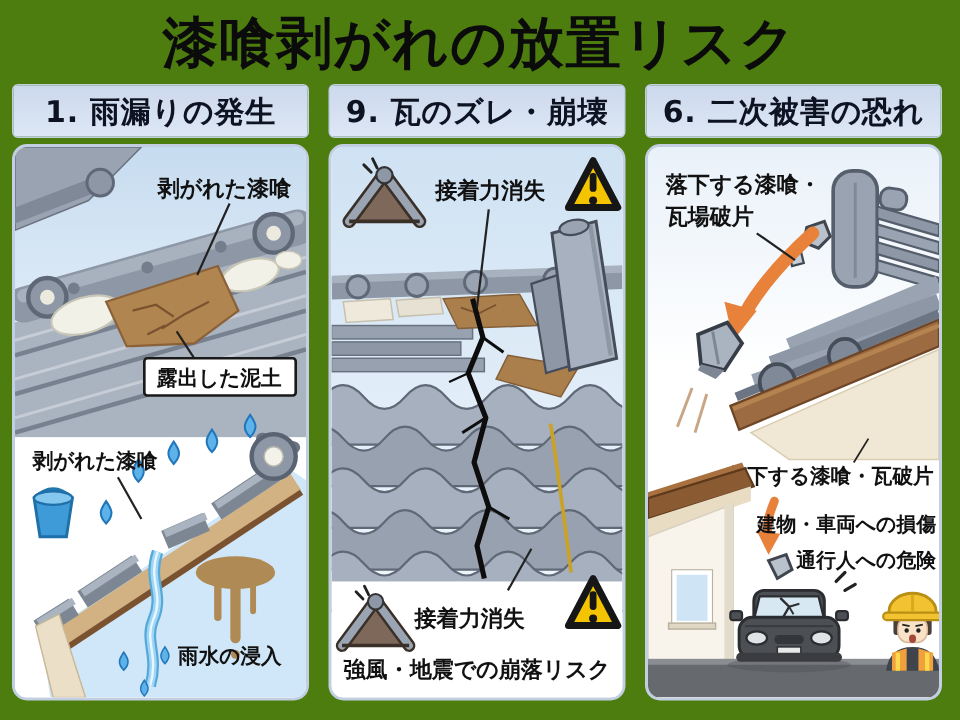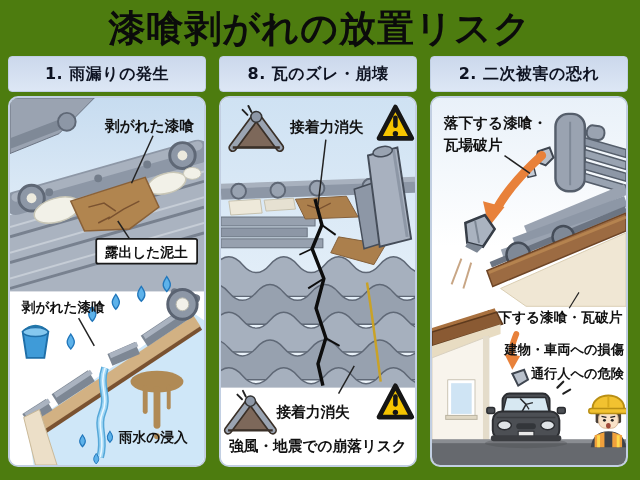--- a/index.html
+++ b/index.html
@@ -5,21 +5,21 @@
   html,body{margin:0;padding:0;background:#ffffff;}
   .page{position:relative;width:640px;height:480px;background:#4d7c0f;overflow:hidden;
         font-family:"DejaVu Sans","Liberation Sans",sans-serif;}
   .title{width:640px;text-align:center;margin-top:4px;height:50px;line-height:50px;
          font-size:37px;font-weight:bold;color:#0b0b0b;letter-spacing:1px;}
   .cols{display:flex;gap:13px;padding:0 8px;margin-top:2px;}
   .col{width:198px;flex:0 0 198px;}
   .hdr{height:34px;border-radius:4px;border:1px solid #c0cfe4;
        background:linear-gradient(#ccd8ec,#dde7f5);
        display:flex;align-items:center;justify-content:center;
-       font-size:16px;font-weight:bold;color:#0e1322;letter-spacing:0.5px;}
+       font-size:20px;font-weight:bold;color:#0e1322;letter-spacing:0.5px;}
   .panel{margin-top:4px;width:198px;height:371px;box-sizing:border-box;
          border:2px solid #c2cfe2;border-radius:10px;background:#fff;overflow:hidden;}
   .panel svg{display:block;width:194px;height:367px;}
   .lbl13{font:bold 13.5px "DejaVu Sans","Liberation Sans",sans-serif;fill:#111;}
   .lbl14{font:bold 14px "DejaVu Sans","Liberation Sans",sans-serif;fill:#111;}
   .lbl15{font:bold 15px "DejaVu Sans","Liberation Sans",sans-serif;fill:#111;}
 </style>
 </head>
 <body>
 
@@ -141,21 +141,21 @@
             <g>
               <use href="#drop" transform="translate(102,342) scale(0.75)"></use>
               <text class="lbl14" x="111" y="347">雨水の浸入</text>
             </g>
           </g>
         </svg>
       </div>
     </div>
 
     <div class="col">
-      <div class="hdr">8. 瓦のズレ・崩壊</div>
+      <div class="hdr">9. 瓦のズレ・崩壊</div>
       <div class="panel">
         <svg viewBox="0 0 198 370" preserveAspectRatio="none">
           <defs>
             <linearGradient id="sky2" x1="0" y1="0" x2="0" y2="1">
               <stop offset="0" stop-color="#cfe2f3"></stop>
                 <stop offset="1" stop-color="#eef5fb"></stop>
             </linearGradient>
             <g id="mini-roof">
               <polygon points="-22,18 0,-12 22,18" fill="#7d685a" stroke="#3a3028" stroke-width="1.5"></polygon>
               <line x1="-24" y1="18" x2="0" y2="-14" stroke="#3a3028" stroke-width="9" stroke-linecap="round"></line>
@@ -228,21 +228,21 @@
           <text class="lbl15" x="94" y="322" text-anchor="middle">接着力消失</text>
           <line x1="120" y1="298" x2="136" y2="270" stroke="#222" stroke-width="1.5"></line>
           <use href="#warn" transform="translate(178,308) scale(1.05)"></use>
 
           <text class="lbl15" x="99" y="356" text-anchor="middle">強風・地震での崩落リスク</text>
         </svg>
       </div>
     </div>
 
     <div class="col">
-      <div class="hdr">2. 二次被害の恐れ</div>
+      <div class="hdr">6. 二次被害の恐れ</div>
       <div class="panel">
         <svg viewBox="0 0 198 370" preserveAspectRatio="none">
           <defs>
             <linearGradient id="sky3" x1="0" y1="0" x2="0" y2="1">
               <stop offset="0" stop-color="#e9f1f9"></stop>
                 <stop offset="1" stop-color="#ffffff"></stop>
             </linearGradient>
           </defs>
           <rect x="0" y="0" width="198" height="150" fill="url(#sky3)"></rect>
           <rect x="0" y="150" width="198" height="220" fill="#ffffff"></rect>

